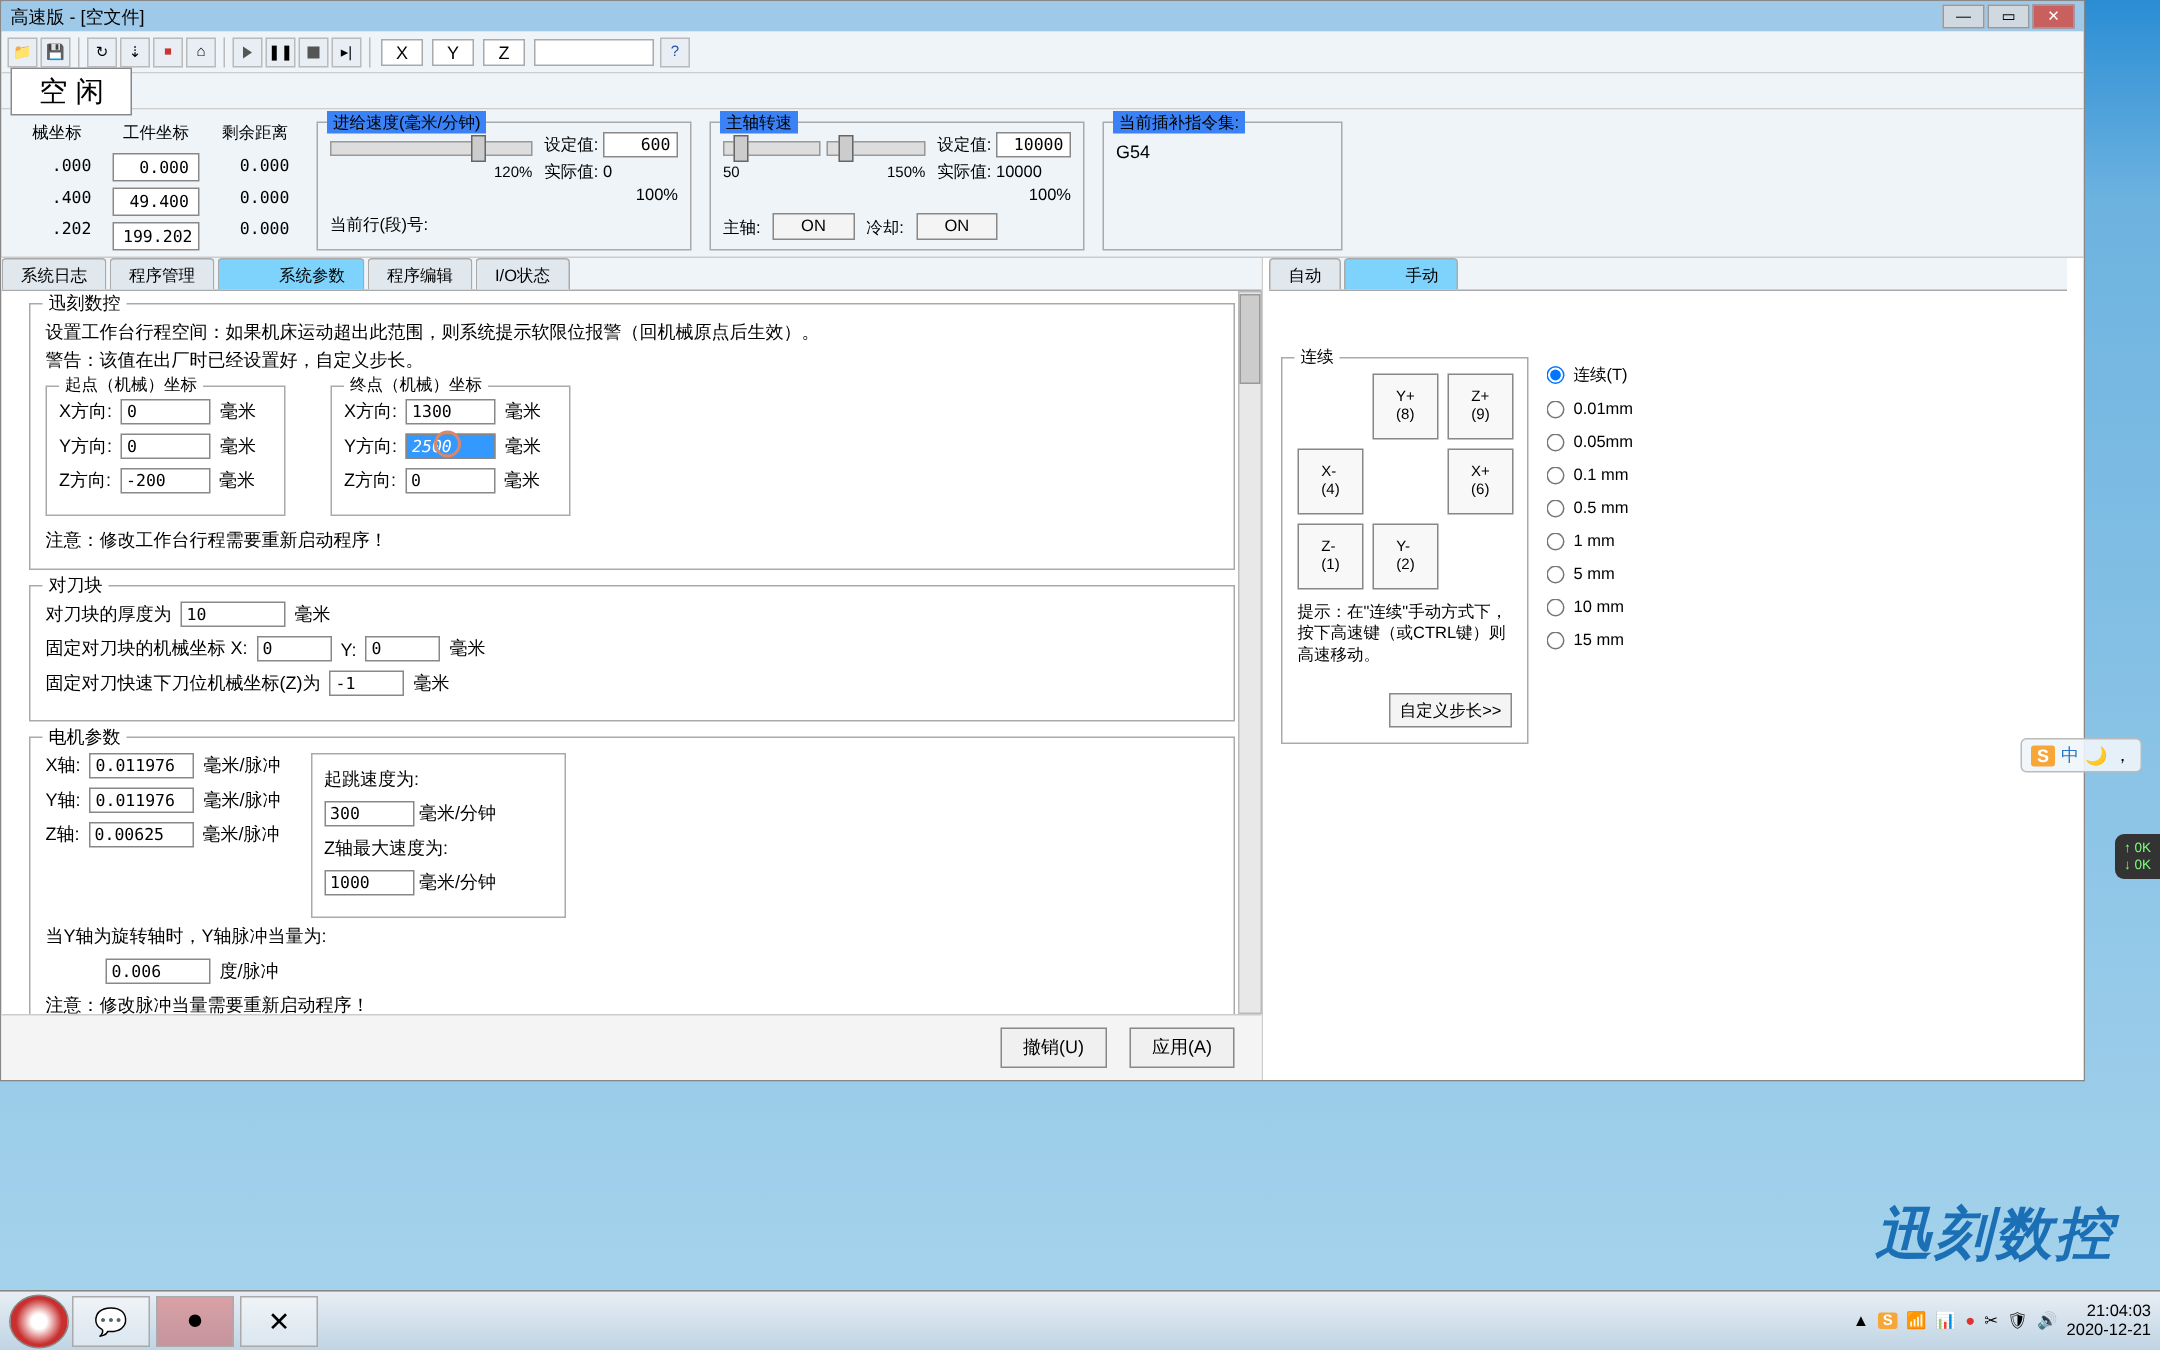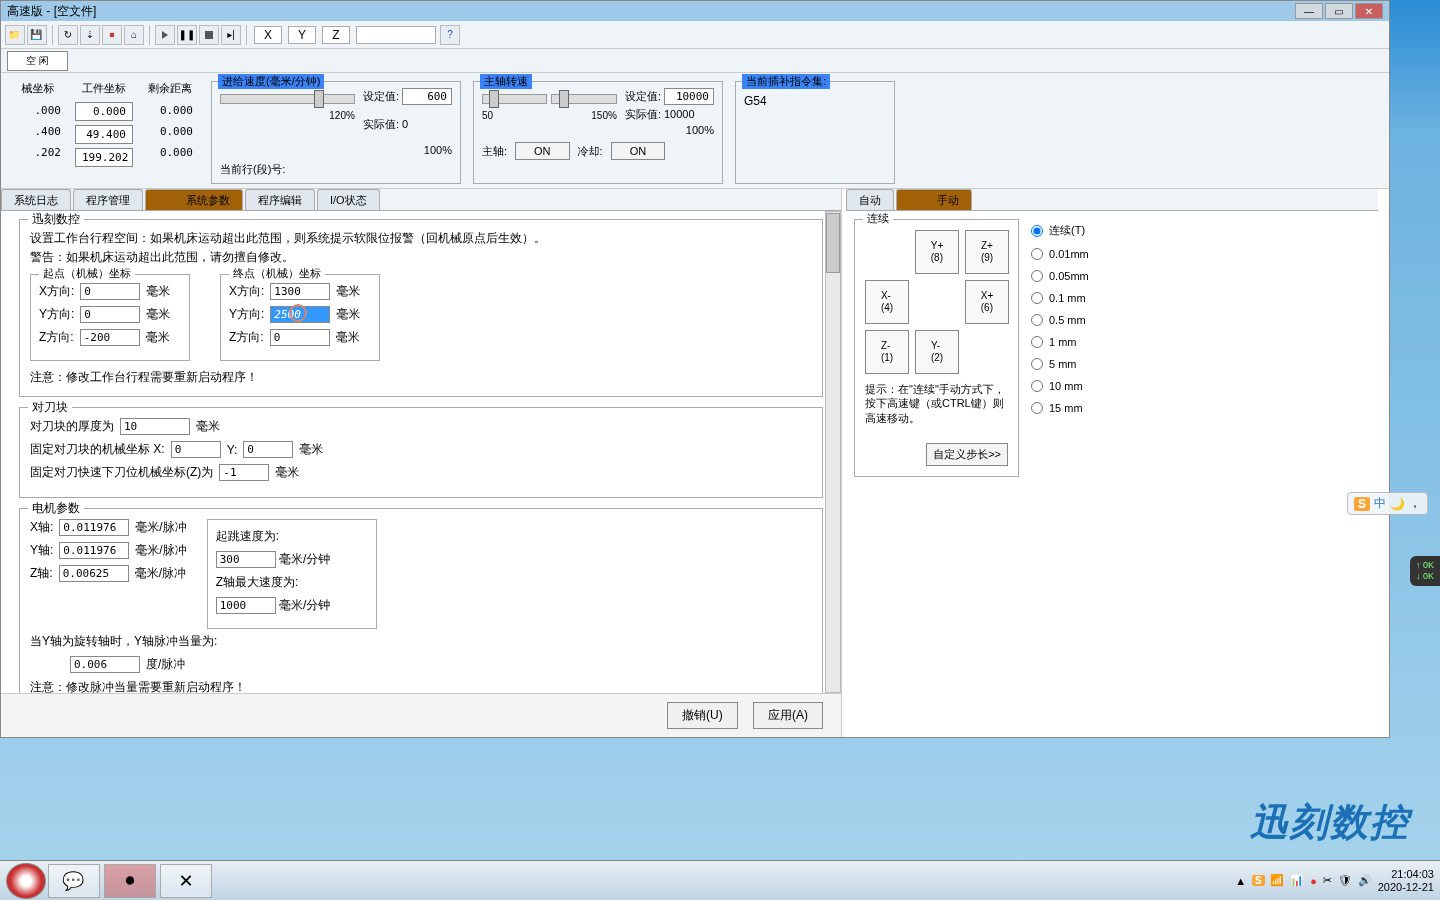--- a/index.html
+++ b/index.html
@@ -9,57 +9,57 @@
 .titlebar-text { font-size: 12px; }
 .titlebar-btns { display: flex; gap: 2px; }
 .titlebar-btn { width: 28px; height: 16px; background: #d0d8e0; border: 1px solid #999; display: flex; align-items: center; justify-content: center; font-size: 10px; }
 .menubar { background: #eef4f8; height: 22px; display: flex; align-items: center; padding: 0 4px; gap: 4px; border-bottom: 1px solid #ccc; }
 .menubar span { padding: 2px 6px; }
 .toolbar { background: #eef4f8; height: 28px; display: flex; align-items: center; padding: 0 4px; gap: 2px; border-bottom: 1px solid #ccc; }
 .tb-btn { width: 20px; height: 20px; background: #e8eef4; border: 1px solid #bbb; display: inline-flex; align-items: center; justify-content: center; font-size: 10px; }
 .tb-sep { width: 1px; height: 20px; background: #bbb; margin: 0 3px; }
 .coord-box { border: 1px solid #aaa; padding: 1px 4px; margin: 0 2px; min-width: 28px; text-align: center; background: #fff; height: 18px; display: inline-flex; align-items: center; justify-content: center; }
 .status-bar { background: #eef4f8; height: 24px; display: flex; align-items: center; padding: 0 6px; border-bottom: 1px solid #ccc; }
-.status-label { border: 1px solid #888; padding: 2px 18px; background: #fff; font-size: 10px; }
+.status-label { border: 1px solid #888; padding: 2px 18px; background: #fff; font-size: 19px; }
 .dashboard { background: #eef4f8; padding: 8px 8px 4px 8px; display: flex; gap: 12px; border-bottom: 1px solid #ccc; }
 .coords-section { display: flex; gap: 8px; }
 .coord-col { display: flex; flex-direction: column; gap: 4px; }
 .coord-header { font-size: 11px; text-align: center; margin-bottom: 2px; }
 .coord-val { border: 1px solid #888; padding: 2px 6px; text-align: right; width: 58px; background: #fff; font-family: monospace; font-size: 11px; }
 .coord-val.noborder { border: none; background: transparent; }
 .fieldset { border: 1px solid #aaa; padding: 6px 8px; position: relative; flex: 0 0 auto; }
 .fieldset-legend { position: absolute; top: -8px; left: 6px; background: #3b82f6; padding: 0 4px; font-size: 11px; }
 .feed-box { width: 250px; }
 .slider-track { height: 10px; background: #ddd; border: 1px solid #999; position: relative; margin: 6px 0; }
 .slider-thumb { width: 10px; height: 18px; background: #ccc; border: 1px solid #666; position: absolute; top: -5px; }
 .val-box { border: 1px solid #888; padding: 1px 4px; text-align: right; width: 50px; background: #fff; font-family: monospace; display: inline-block; }
 .spindle-box { width: 250px; }
 .spindle-btns { display: flex; gap: 8px; margin-top: 6px; align-items: center; }
 .btn-on { border: 1px solid #888; padding: 2px 18px; background: #f4f4f4; font-size: 11px; }
 .cmd-box { width: 160px; }
 .main-area { display: flex; height: 548px; background: #fff; }
 .left-panel { width: 841px; border-right: 1px solid #ccc; display: flex; flex-direction: column; }
 .tabs { display: flex; background: #eef4f8; border-bottom: 1px solid #aaa; height: 22px; }
 .tab { padding: 3px 12px; border: 1px solid #aaa; border-bottom: none; background: #e0e8ee; margin-right: 2px; font-size: 11px; display: flex; align-items: center; border-radius: 3px 3px 0 0; }
-.tab.active { background: #a16207; padding-left: 40px; }
+.tab.active { background: #7dd3fc; padding-left: 40px; }
 .tab-content { padding: 8px 18px; overflow-y: auto; flex: 1; position: relative; }
 .param-fieldset { border: 1px solid #aaa; padding: 10px 10px 10px 10px; margin-bottom: 10px; position: relative; }
 .param-legend { position: absolute; top: -9px; left: 8px; background: #fff; padding: 0 4px; font-size: 12px; }
 .param-row { display: flex; align-items: center; gap: 6px; margin-bottom: 6px; font-size: 12px; }
 .param-input { border: 1px solid #888; padding: 1px 3px; font-family: monospace; font-size: 11px; background: #fff; }
 .pi-60 { width: 60px; }
 .pi-70 { width: 70px; }
 .pi-50 { width: 50px; }
 .selected-input { background: #3399ff; color: #fff; font-style: italic; }
 .circle-cursor { display: inline-block; width: 18px; height: 18px; border: 2px solid #d9886b; border-radius: 50%; position: absolute; pointer-events: none; }
 .subgroup { border: 1px solid #aaa; padding: 8px; position: relative; }
 .sub-legend { position: absolute; top: -9px; left: 8px; background: #fff; padding: 0 4px; font-size: 11px; }
 .btn-bottom { border: 1px solid #888; padding: 4px 14px; background: #f0f0f0; margin: 0 6px; font-size: 12px; }
 .bottom-btns { text-align: right; padding: 8px 12px; border-top: 1px solid #ccc; background: #f4f4f4; }
-.right-panel { width: 540px; display: flex; flex-direction: column; padding: 0 4px; }
+.right-panel { width: 540px; display: flex; flex-direction: column; padding: 0 4px; gap: 36px; }
 .jog-tabs { display: flex; background: #eef4f8; border-bottom: 1px solid #aaa; height: 22px; }
 .jog-area { display: flex; padding: 8px; gap: 12px; }
 .jog-grid-wrap { border: 1px solid #aaa; padding: 10px; width: 165px; position: relative; }
 .jog-grid-legend { position: absolute; top: -9px; left: 8px; background: #fff; padding: 0 4px; font-size: 11px; }
 .jog-grid { display: grid; grid-template-columns: repeat(3, 44px); grid-template-rows: repeat(3, 44px); gap: 6px; }
 .jog-btn { border: 1px solid #888; background: #f8f8f8; display: flex; flex-direction: column; align-items: center; justify-content: center; font-size: 10px; line-height: 1.2; }
 .jog-btn.empty { border: none; background: transparent; }
 .jog-tip { font-size: 11px; margin-top: 8px; line-height: 1.3; }
 .step-opts { display: flex; flex-direction: column; gap: 10px; font-size: 11px; padding-top: 4px; }
 .step-opts label { display: flex; align-items: center; gap: 6px; }
@@ -147,21 +147,21 @@
 
     <div class="fieldset feed-box">
       <div class="fieldset-legend">进给速度(毫米/分钟)</div>
       <div style="display:flex;gap:8px;align-items:flex-start">
         <div style="flex:1">
           <div class="slider-track">
               <div class="slider-thumb" style="left:70%"></div>
             </div>
           <div style="text-align:right;font-size:10px">120%</div>
         </div>
-        <div style="display:flex;flex-direction:column;gap:12px">
+        <div style="display:flex;flex-direction:column;gap:2px">
           <div class="label-sm"><span>设定值:</span> <span class="val-box">600</span></div>
           <div class="label-sm"><span>实际值:</span> <span>0</span></div>
           <div class="label-sm" style="text-align:right">100%</div>
         </div>
       </div>
       <div class="label-sm" style="margin-top:6px">当前行(段)号:</div>
     </div>
 
     <div class="fieldset spindle-box">
       <div class="fieldset-legend">主轴转速</div>
@@ -210,21 +210,21 @@
         <div class="tab">I/O状态</div>
       </div>
       <div class="tab-content">
         <div class="scrollbar-v">
             <div class="scroll-thumb"></div>
           </div>
 
         <div class="param-fieldset">
           <div class="param-legend">迅刻数控</div>
           <div style="font-size:12px;margin-bottom:2px">设置工作台行程空间：如果机床运动超出此范围，则系统提示软限位报警（回机械原点后生效）。</div>
-          <div style="font-size:12px;margin-bottom:8px">警告：如果机床运动超出此范围，请勿擅自修改。</div>
+          <div style="font-size:12px;margin-bottom:8px">警告：该值在出厂时已经设置好，自定义步长。</div>
           <div class="row-flex">
             <div class="subgroup" style="width:160px">
               <div class="sub-legend">起点（机械）坐标</div>
               <div class="param-row">
                   <span>X方向:</span>
                   <input class="param-input pi-60" value="0" style="">
                   <span>毫米</span>
                 </div>
               <div class="param-row">
                   <span>Y方向:</span>

